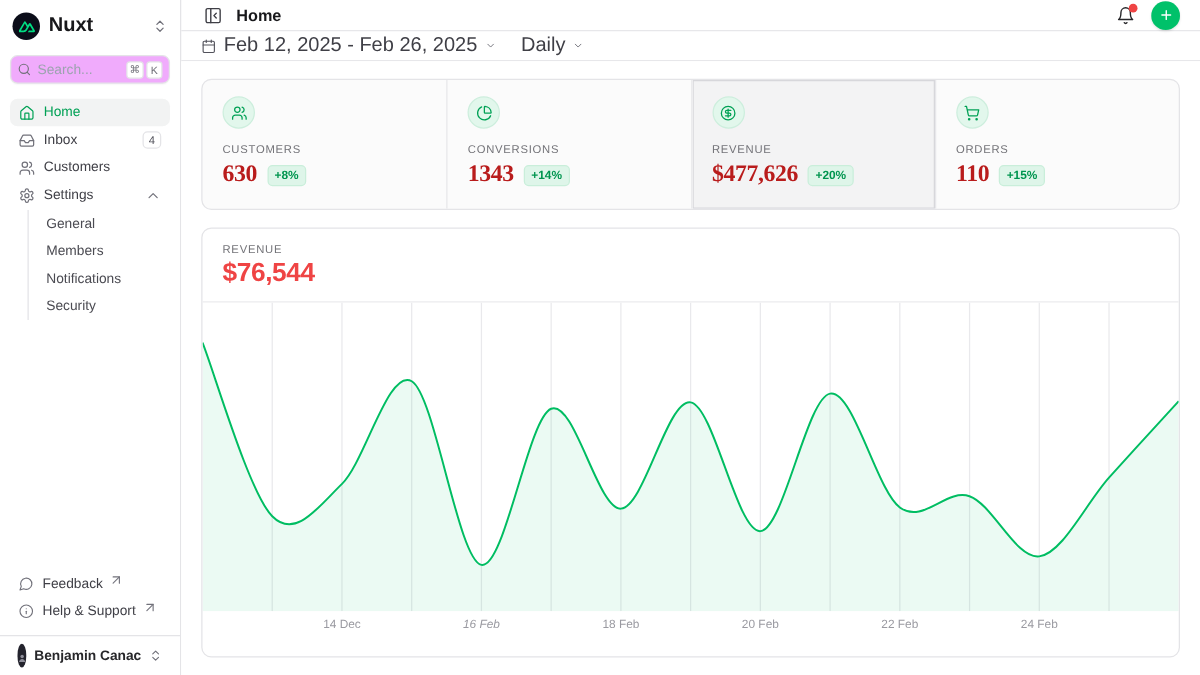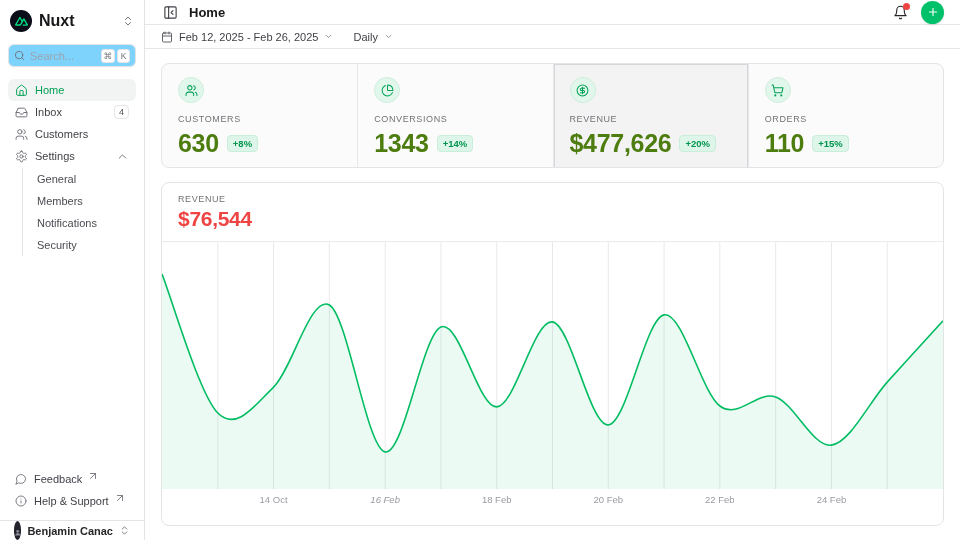--- a/index.html
+++ b/index.html
@@ -13,21 +13,21 @@
   .workspace { display:flex; align-items:center; gap:7px; height:24px; width:100%;
     background:none; border:none; cursor:pointer; padding:0 2px; border-radius:6px; }
   .logo-circle { width:22px; height:22px; border-radius:50%; background:#0b0d19; display:flex; align-items:center; justify-content:center; }
   .logo-circle svg { width:13px; height:13px; }
   .ws-name { font-size:16px; font-weight:700; color:#18181b; }
   .icn { display:inline-flex; align-items:center; justify-content:center; }
   .icn svg { stroke:#71717a; fill:none; stroke-width:2; stroke-linecap:round; stroke-linejoin:round; }
   .ws-chevrons { margin-left:auto; }
   .ws-chevrons svg { width:12px; height:12px; }
 
-  .searchbox { margin-top:11px; height:23px; border:1px solid #e4e4e7; border-radius:6px; background:#7dd3fc;
+  .searchbox { margin-top:11px; height:23px; border:1px solid #e4e4e7; border-radius:6px; background:#f0abfc;
     display:flex; align-items:center; gap:5px; padding:0 5px; box-shadow:0 1px 1px rgba(0,0,0,.03); cursor:text; }
   .searchbox .icn svg { width:11px; height:11px; stroke:#71717a; }
   .searchbox input { border:none; outline:none; flex:1; width:40px; font-size:11px; color:#3f3f46;
     font-family:inherit; background:transparent; }
   .searchbox input::placeholder { color:#9ca3af; }
   .kbds { display:flex; gap:2px; }
   .kbd { min-width:13px; height:14px; padding:0 2px; border:1px solid #e4e4e7; border-radius:3px; background:#fff;
     font-size:8.5px; color:#71717a; display:flex; align-items:center; justify-content:center; }
 
   nav.side-nav { flex:1; padding:0 8px; margin-top:12px; }
@@ -42,21 +42,21 @@
   .nav-chevron svg { width:10px; height:10px; }
   .sub-list { margin:1px 0 1px 14px; border-left:1px solid #e4e4e7;text-align:center; }
   .sub-item { display:flex; align-items:center; height:22px; padding-left:14px; font-size:11px; font-weight:500;
     color:#4b4b52; cursor:pointer; border-radius:6px; }
 
   .side-foot { padding:4px 8px 8px; }
   .foot-link { display:flex; align-items:center; gap:7px; height:22px; padding:0 7px; border-radius:6px;
     font-size:11px; font-weight:500; color:#3f3f46; cursor:pointer; }
   .foot-link .icn svg { width:12px; height:12px; stroke:#71717a; stroke-width:1.8; }
   .ext-arrow svg { width:8px; height:8px; stroke:#a1a1aa; margin-left:-2px; margin-top:-6px; }
-  .user-row { border-top:1px solid #e4e4e7; height:20px; display:flex; align-items:center; gap:6px;
+  .user-row { border-top:1px solid #e4e4e7; height:32px; display:flex; align-items:center; gap:6px;
     padding:0 14px; cursor:pointer; }
   .avatar { width:19px; height:19px; border-radius:50%; background:#23232d; display:flex; align-items:center; justify-content:center; overflow:hidden; }
   .avatar svg { width:13px; height:13px; fill:#8d8d99; margin-top:4px; }
   .user-name { font-size:11px; font-weight:600; color:#27272a; white-space:nowrap; }
   .user-row .ws-chevrons svg { width:11px; height:11px; }
 
   
   .main { flex:1; display:flex; flex-direction:column; min-width:0; }
   .topbar { height:40px; border-bottom:1px solid #e7e7ea; display:flex; align-items:center; gap:9px; padding:0 16px; }
   .collapse-btn { background:none; border:none; cursor:pointer; display:flex; padding:2px; }
@@ -65,37 +65,37 @@
   .topbar-right { margin-left:auto; display:flex; align-items:center; gap:11px; }
   .bell-btn { position:relative; background:none; border:none; cursor:pointer; display:flex; padding:2px; }
   .bell-btn svg { width:15px; height:15px; stroke:#27272a; fill:none; stroke-width:1.8; stroke-linecap:round; stroke-linejoin:round; }
   .bell-dot { position:absolute; top:0; right:0; width:7px; height:7px; border-radius:50%; background:#ef4444; }
   .plus-btn { width:23px; height:23px; border-radius:50%; background:#00c16a; border:none; cursor:pointer;
     display:flex; align-items:center; justify-content:center; box-shadow:0 1px 2px rgba(0,0,0,.12); }
   .plus-btn svg { width:12px; height:12px; stroke:#fff; stroke-width:2.2; stroke-linecap:round; }
 
   .toolbar { height:38px; border-bottom:1px solid #e7e7ea; display:flex; align-items:center; gap:20px; padding:0 16px; }
   .tool-btn { background:none; border:none; cursor:pointer; display:flex; align-items:center; gap:6px;
-    font-size:11px; font-weight:500; color:#3f3f46; font-family:inherit; }
+    font-size:16px; font-weight:500; color:#3f3f46; font-family:inherit; }
   .tool-btn .icn svg { width:12px; height:12px; stroke:#52525b; stroke-width:1.8; }
   .tool-btn .chev svg { width:9px; height:9px; stroke:#71717a; stroke-width:2; }
 
   .content { flex:1; padding:14px 16px; background:#fff; }
 
   .stats { display:grid; grid-template-columns:repeat(4,1fr); height:105px; border:1px solid #e4e4e7;
     border-radius:8px; background:#fbfbfb; overflow:hidden; }
   .stat-card { padding:13px 16px; cursor:pointer; position:relative; }
   .stat-card + .stat-card { border-left:1px solid #e7e7ea; }
   .stat-card.selected { background:#f3f3f4; box-shadow:inset 0 0 0 1px #d7d7db; }
   .stat-icon-wrap { width:26px; height:26px; border-radius:50%; background:#e2f7ec; border:1px solid #cdeedd;
     display:flex; align-items:center; justify-content:center; }
   .stat-icon-wrap svg { width:13px; height:13px; stroke:#00a155; fill:none; stroke-width:1.9; stroke-linecap:round; stroke-linejoin:round; }
   .stat-label { margin-top:11px; font-size:9px; font-weight:500; letter-spacing:.6px; color:#737378; }
   .stat-row { margin-top:5px; display:flex; align-items:center; gap:8px; }
-  .stat-value { font-size:25px; font-weight:700; color:#4d7c0f; letter-spacing:-.3px; }
+  .stat-value { font-size:19px; font-weight:700; color:#b91c1c; letter-spacing:-.3px;font-family:Liberation Serif, serif; }
   .stat-delta { font-size:9.5px; font-weight:600; color:#00954f; background:#def5e9; border:1px solid #c9eeda;
     border-radius:4px; padding:2px 5px; }
 
   .chart-card { margin-top:14px; border:1px solid #e4e4e7; border-radius:8px; background:#fff; height:344px; overflow:hidden; }
   .chart-head { padding:11px 16px 10px; border-bottom:1px solid #ebebee; }
   .chart-label { font-size:9px; font-weight:500; letter-spacing:.6px; color:#737378; }
   .chart-value { margin-top:3px; font-size:21px; font-weight:700; color:#ef4444; letter-spacing:-.3px; }
   .chart-plot { position:relative; height:247px; }
   .chart-plot svg { position:absolute; inset:0; width:100%; height:100%; display:block; }
   .x-axis { position:relative; height:26px; }
@@ -387,21 +387,21 @@
               <line x1="506.57142857142856" x2="506.57142857142856" y1="0" y2="247" stroke="#e9e9ec" stroke-width="1"></line>
               <line x1="562.8571428571429" x2="562.8571428571429" y1="0" y2="247" stroke="#e9e9ec" stroke-width="1"></line>
               <line x1="619.1428571428571" x2="619.1428571428571" y1="0" y2="247" stroke="#e9e9ec" stroke-width="1"></line>
               <line x1="675.4285714285714" x2="675.4285714285714" y1="0" y2="247" stroke="#e9e9ec" stroke-width="1"></line>
               <line x1="731.7142857142857" x2="731.7142857142857" y1="0" y2="247" stroke="#e9e9ec" stroke-width="1"></line>
               <path d="M0.0,32.1 C9.4,55.2 37.5,152.2 56.3,171.0 C75.0,189.9 93.8,163.1 112.6,145.1 C131.3,127.1 150.1,52.2 168.9,63.0 C187.6,73.8 206.4,206.2 225.1,209.9 C243.9,213.6 262.7,92.5 281.4,85.0 C300.2,77.5 319.0,165.7 337.7,164.9 C356.5,164.0 375.2,76.9 394.0,79.9 C412.8,82.9 431.5,184.1 450.3,182.9 C469.0,181.7 487.8,76.0 506.6,72.9 C525.3,69.7 544.1,150.3 562.9,164.0 C581.6,177.7 600.4,148.5 619.1,155.0 C637.9,161.5 656.7,205.6 675.4,203.1 C694.2,200.6 713.0,160.8 731.7,140.1 C750.5,119.4 778.6,89.1 788.0,78.9 L788,247 L0,247 Z" fill="rgba(0,193,106,0.08)"></path>
               <path d="M0.0,32.1 C9.4,55.2 37.5,152.2 56.3,171.0 C75.0,189.9 93.8,163.1 112.6,145.1 C131.3,127.1 150.1,52.2 168.9,63.0 C187.6,73.8 206.4,206.2 225.1,209.9 C243.9,213.6 262.7,92.5 281.4,85.0 C300.2,77.5 319.0,165.7 337.7,164.9 C356.5,164.0 375.2,76.9 394.0,79.9 C412.8,82.9 431.5,184.1 450.3,182.9 C469.0,181.7 487.8,76.0 506.6,72.9 C525.3,69.7 544.1,150.3 562.9,164.0 C581.6,177.7 600.4,148.5 619.1,155.0 C637.9,161.5 656.7,205.6 675.4,203.1 C694.2,200.6 713.0,160.8 731.7,140.1 C750.5,119.4 778.6,89.1 788.0,78.9" fill="none" stroke="#00BD62" stroke-width="1.6"></path>
             </svg>
         </div>
         <div class="x-axis">
-            <span class="x-tick" style="left: 14.2857%;">14 Oct</span>
+            <span class="x-tick" style="left: 14.2857%;">14 Dec</span>
             <span class="x-tick" style="left: 28.5714%; font-style: italic;">16 Feb</span>
             <span class="x-tick" style="left: 42.8571%;">18 Feb</span>
             <span class="x-tick" style="left: 57.1429%;">20 Feb</span>
             <span class="x-tick" style="left: 71.4286%;">22 Feb</span>
             <span class="x-tick" style="left: 85.7143%;">24 Feb</span>
           </div>
       </div>
     </section>
   </main>
 </div>

